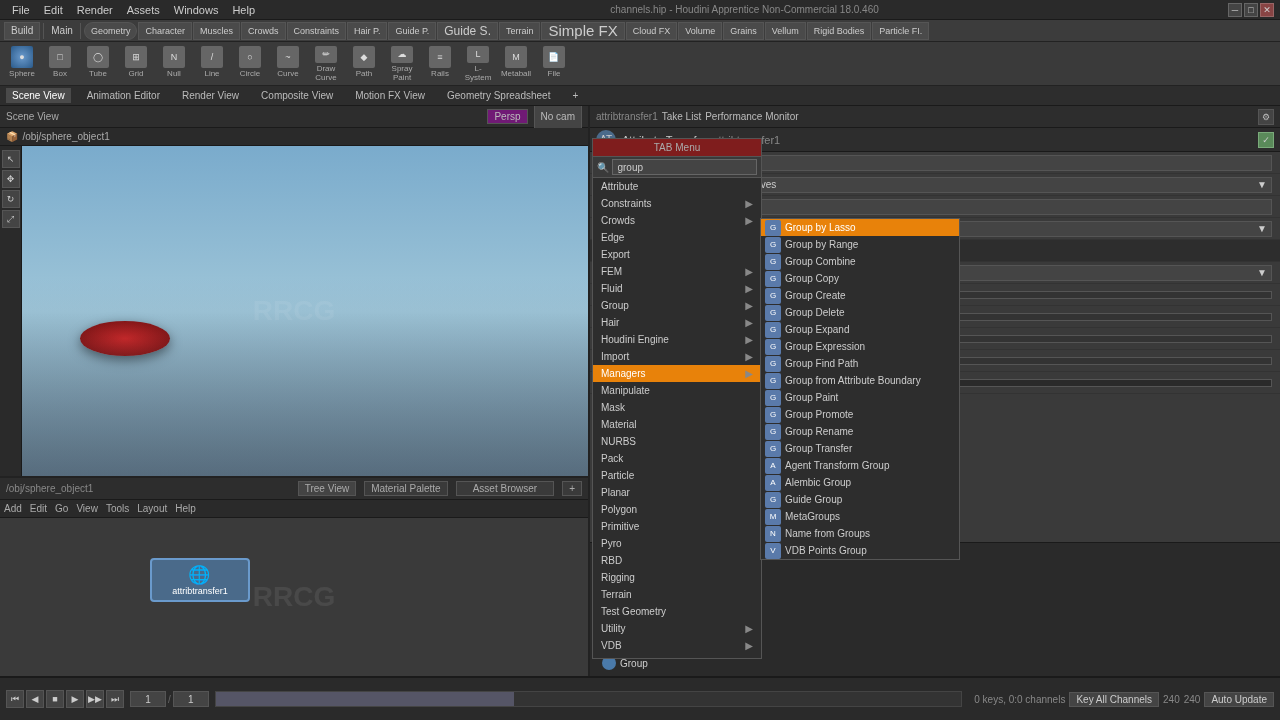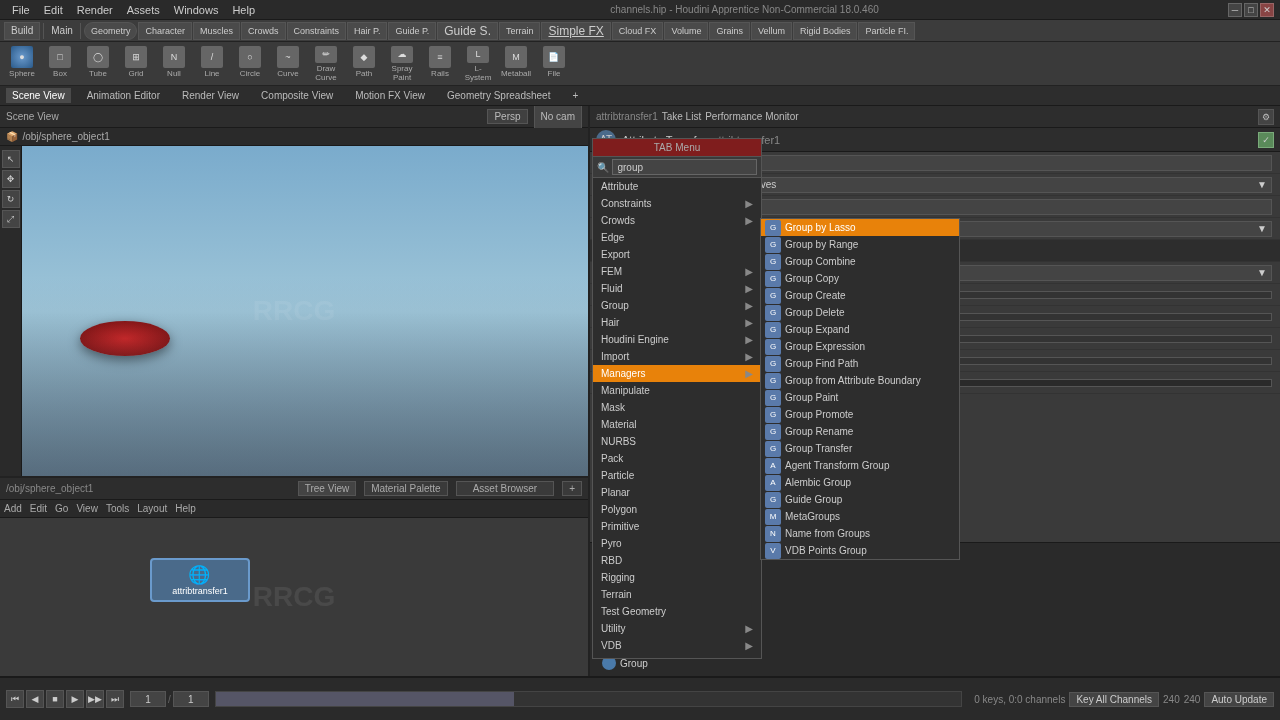--- a/index.html
+++ b/index.html
@@ -472,21 +472,21 @@
     <div style="display:flex;gap:1px;flex:1;overflow:hidden;">
       <div class="toolbar-btn" style="font-size:9px;border-radius:9px;">Geometry</div>
       <div class="toolbar-btn" style="font-size:9px;">Character</div>
       <div class="toolbar-btn" style="font-size:9px;">Muscles</div>
       <div class="toolbar-btn" style="font-size:9px;">Crowds</div>
       <div class="toolbar-btn" style="font-size:9px;">Constraints</div>
       <div class="toolbar-btn" style="font-size:9px;">Hair P.</div>
       <div class="toolbar-btn" style="font-size:9px;">Guide P.</div>
       <div class="toolbar-btn" style="font-size:12px;">Guide S.</div>
       <div class="toolbar-btn" style="font-size:9px;">Terrain</div>
-      <div class="toolbar-btn" style="font-size:12px;text-decoration:underline;">Simple FX</div>
+      <div class="toolbar-btn" style="font-size:15px;">Simple FX</div>
       <div class="toolbar-btn" style="font-size:9px;">Cloud FX</div>
       <div class="toolbar-btn" style="font-size:9px;">Volume</div>
       <div class="toolbar-btn" style="font-size:9px;">Grains</div>
       <div class="toolbar-btn" style="font-size:9px;">Vellum</div>
       <div class="toolbar-btn" style="font-size:9px;">Rigid Bodies</div>
       <div class="toolbar-btn" style="font-size:9px;">Particle FI.</div>
     </div>
   </div>
 
   <div class="shelf-row">
@@ -562,21 +562,21 @@
     <span class="viewport-tab">+</span>
   </div>
 
   <div class="main-area">
 
     <div class="left-side">
 
       <div class="left-top">
         <span style="color:#aaa;">Scene View</span>
         <div style="flex:1;"></div>
-        <div style="background:#404040;border:1px solid #555;padding:1px 6px;cursor:pointer;font-size:10px;">Persp</div>
+        <div style="background:#701a75;border:1px solid #555;padding:1px 6px;cursor:pointer;font-size:10px;">Persp</div>
         <div style="background:#444;border:1px solid #555;padding:13px 6px;cursor:pointer;font-size:10px;">No cam</div>
       </div>
 
       <div style="height:18px;background:#2a2a2a;display:flex;align-items:center;padding:0 6px;font-size:10px;color:#aaa;border-bottom:1px solid #1a1a1a;gap:4px;">
         <span>📦</span>
         <span>/obj/sphere_object1</span>
       </div>
 
       <div class="left-viewport">
         <div class="watermark">RRCG</div>

